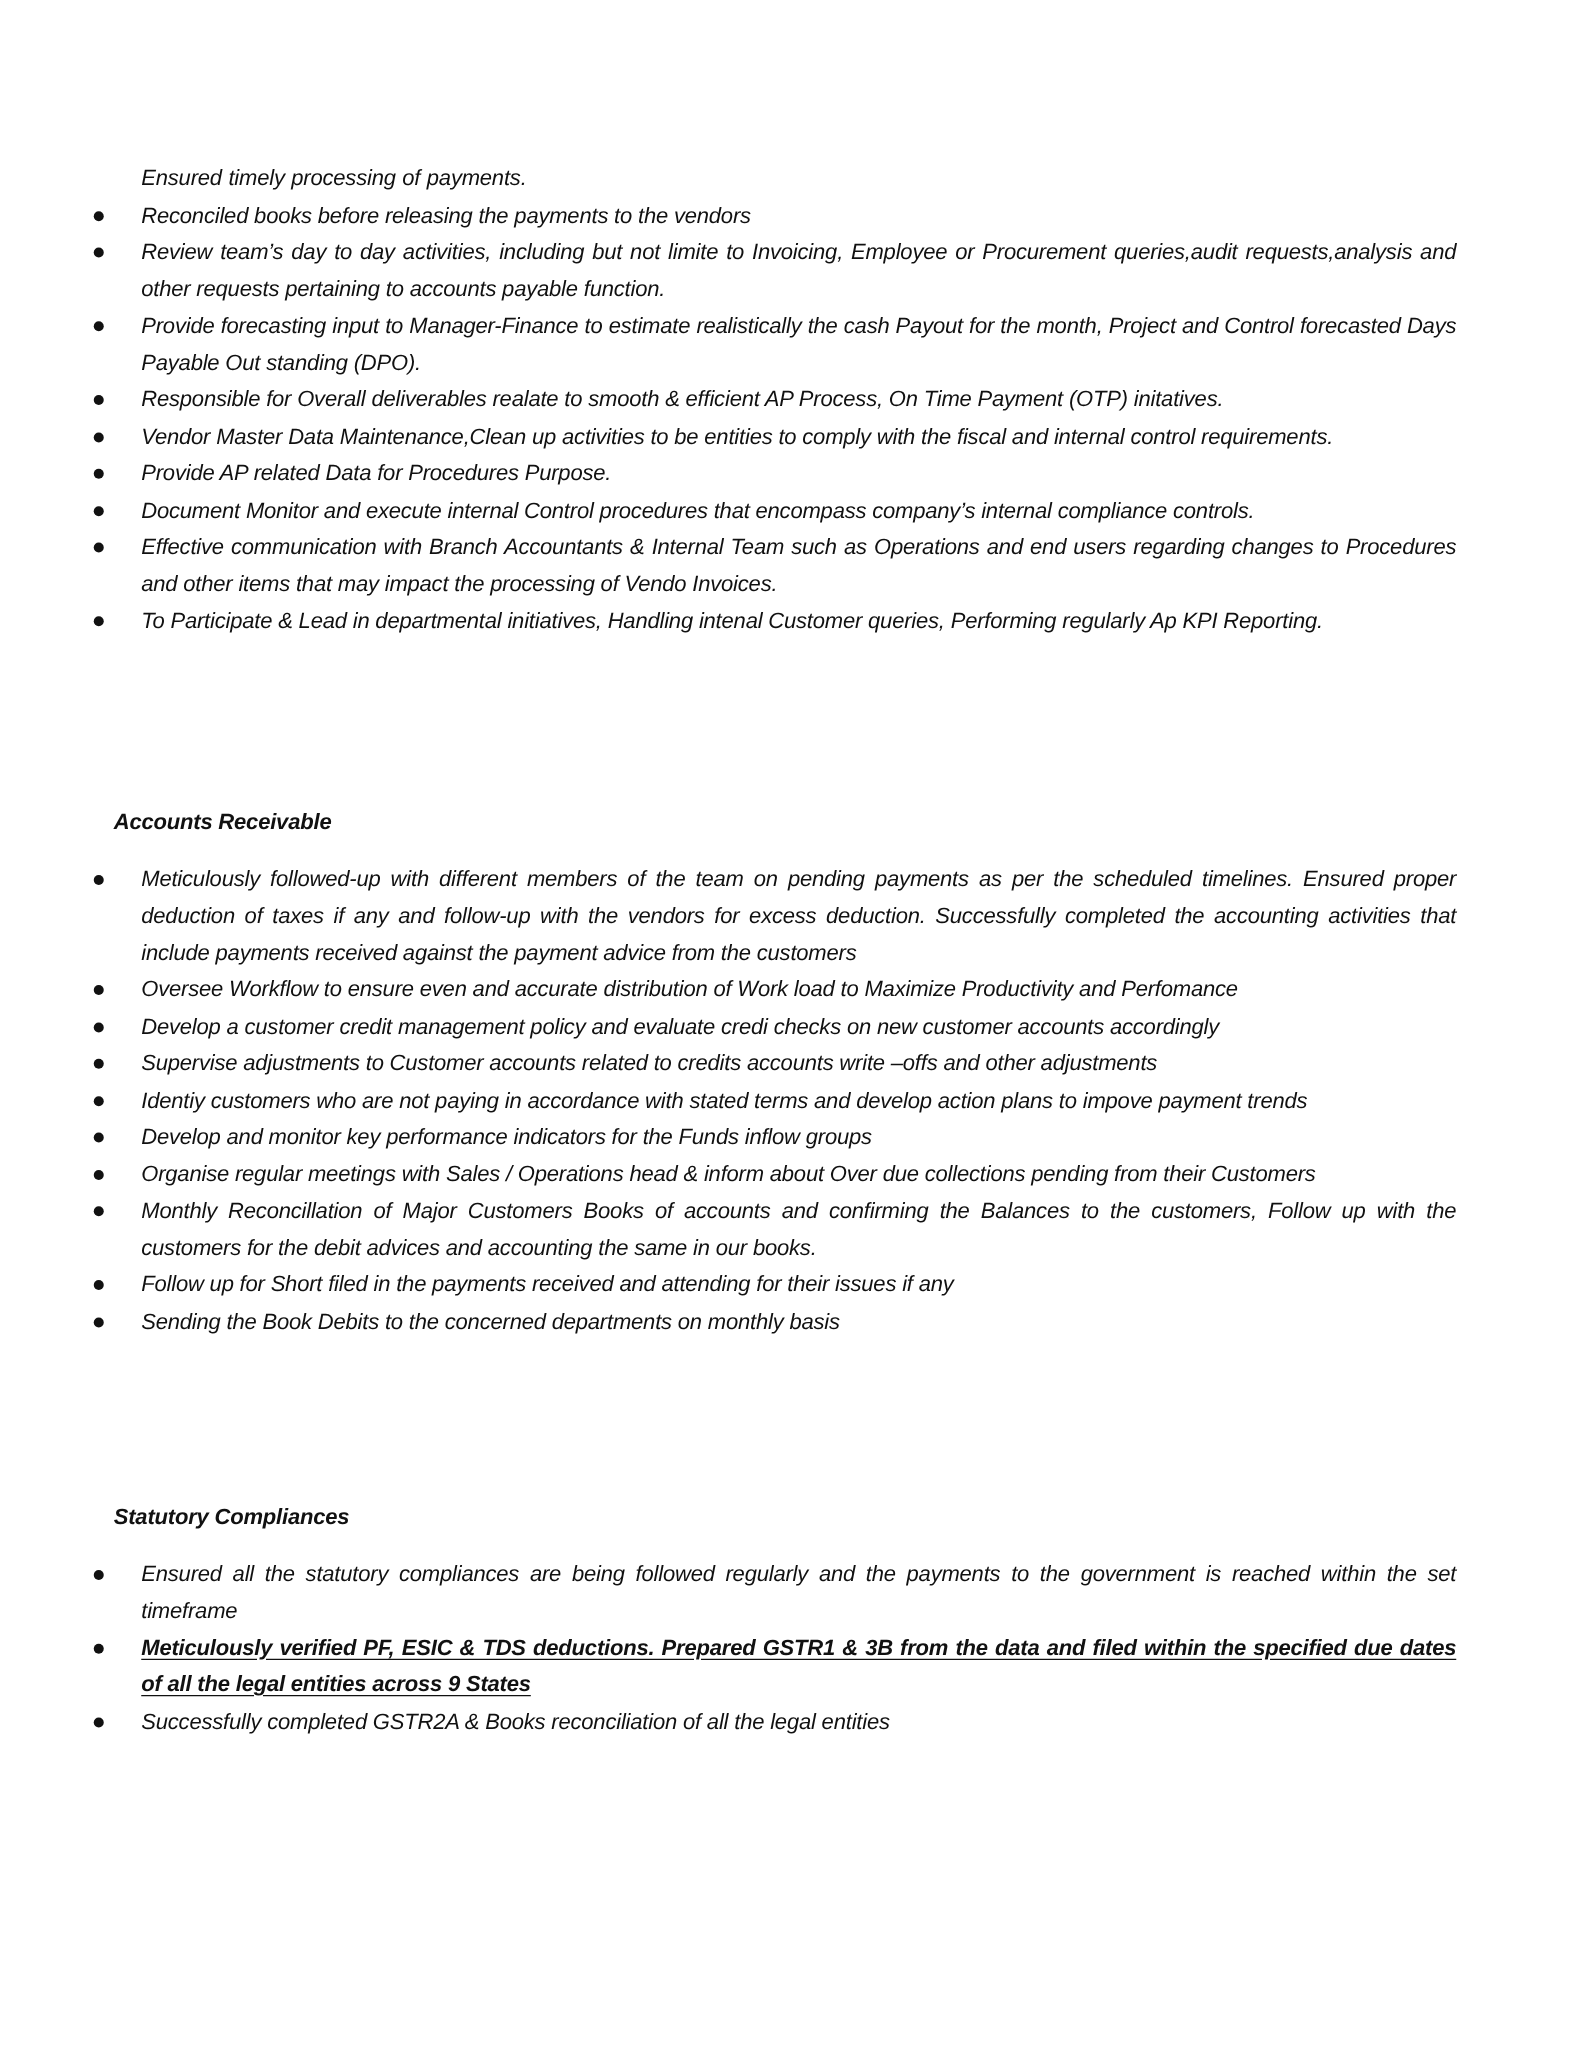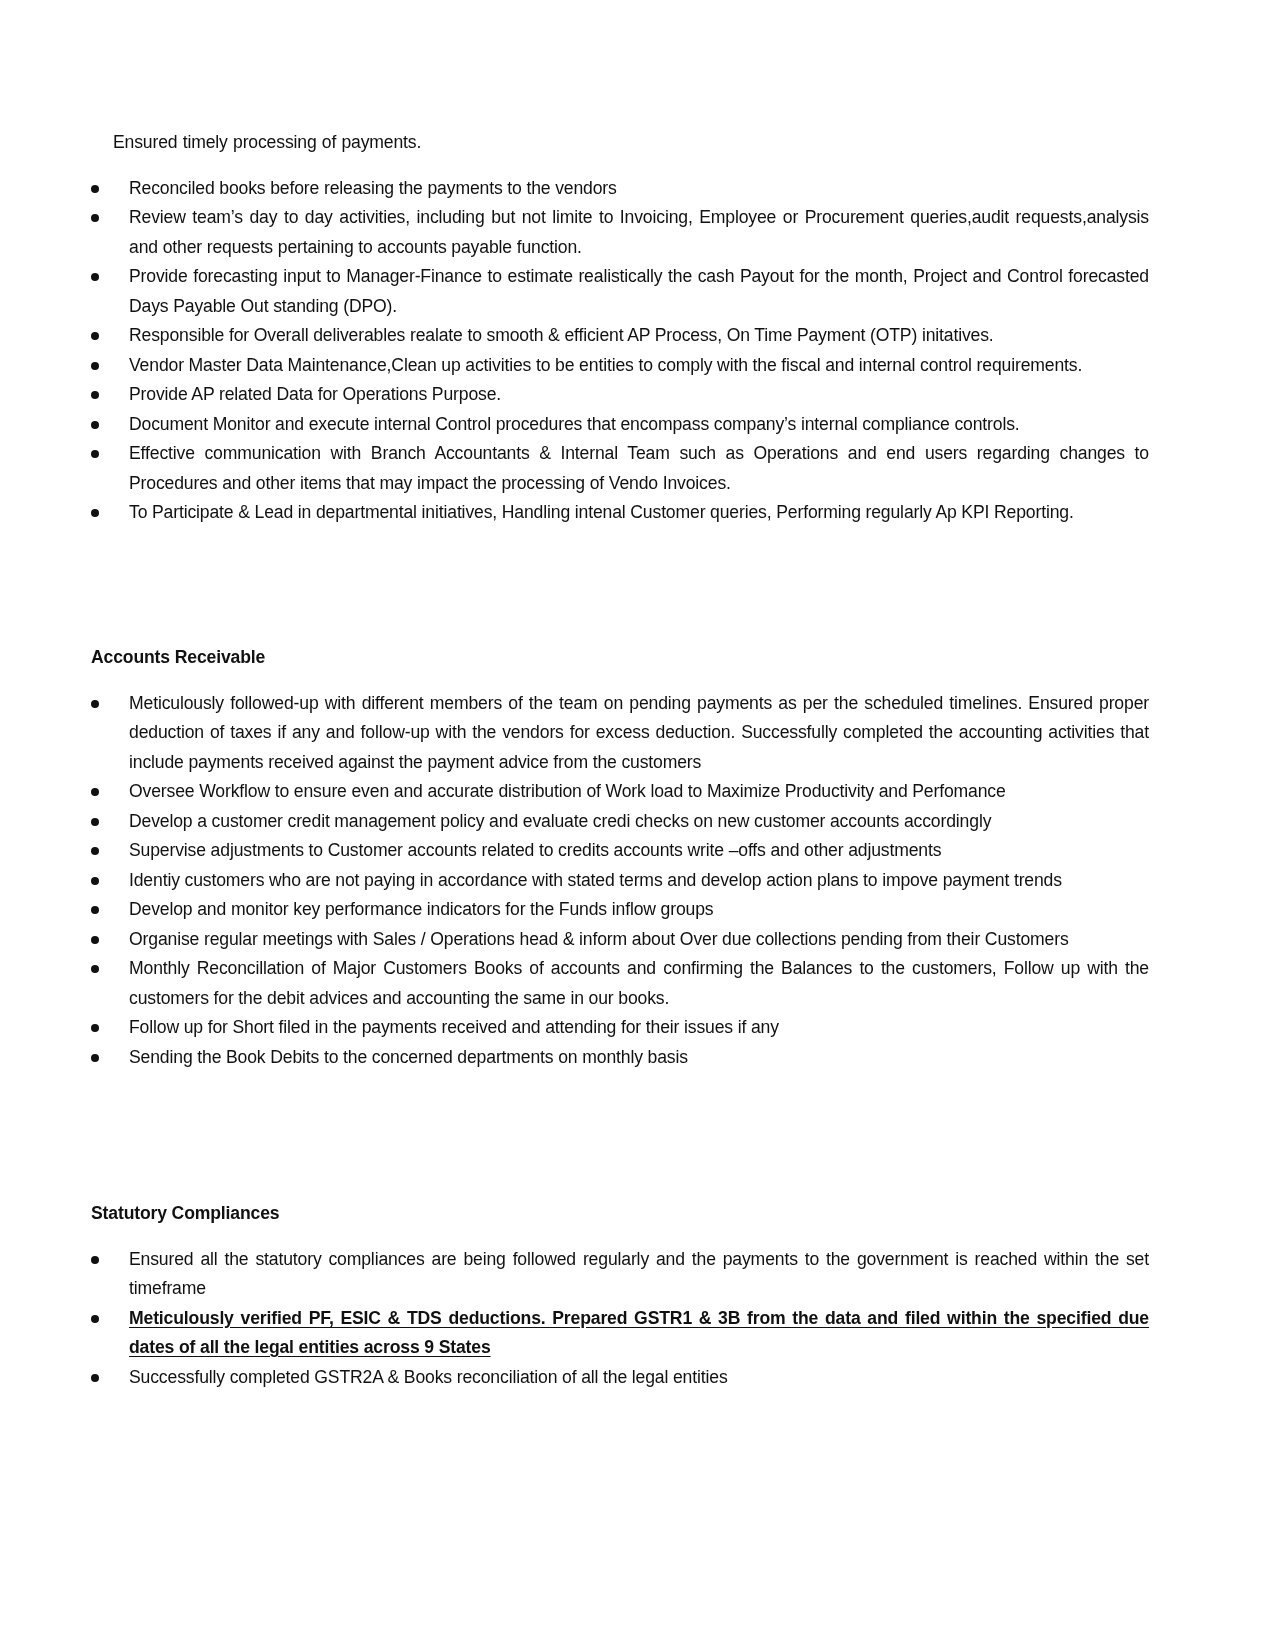--- a/index.html
+++ b/index.html
@@ -15,20 +15,21 @@
       font-family: "Liberation Sans", "DejaVu Sans", sans-serif;
       color: #111111;
     }
     .page {
       position: absolute;
       left: 0;
       top: 0;
       width: 1275px;
       height: 1650px;
       background: #ffffff;
+      font-style: italic;
     }
     .block {
       position: absolute;
       left: 75px;
       width: 1090px;
     }
     .continuation {
       padding-left: 38px;
       font-size: 17.6px;
       line-height: 29.5px;
@@ -37,21 +38,21 @@
     }
     .section-heading {
       font-weight: bold;
       font-size: 17.6px;
       line-height: 29.5px;
       letter-spacing: -0.15px;
       margin: 16px;
     }
     ul.bullets {
       list-style: none;
-      margin: 16px;
+      margin: 0;
       padding: 0;
     }
     ul.bullets li {
       position: relative;
       padding-left: 38px;
       font-size: 17.6px;
       line-height: 29.5px;
       letter-spacing: -0.15px;
       text-align: justify;
       text-align-last: left;
@@ -80,21 +81,21 @@
 <div class="page">
 
   <section class="block" id="ap-block">
     <div class="continuation">Ensured timely processing of payments.</div>
     <ul class="bullets">
       <li><span class="bullet"></span><span class="text">Reconciled books before releasing the payments to the vendors</span></li>
       <li><span class="bullet"></span><span class="text">Review team’s day to day activities, including but not limite to Invoicing, Employee or Procurement queries,audit requests,analysis and other requests pertaining to accounts payable function.</span></li>
       <li><span class="bullet"></span><span class="text">Provide forecasting input to Manager-Finance to estimate realistically the cash Payout for the month, Project and Control forecasted Days  Payable Out standing (DPO).</span></li>
       <li><span class="bullet"></span><span class="text">Responsible for Overall deliverables realate to smooth &amp; efficient AP Process, On Time Payment (OTP) initatives.</span></li>
       <li><span class="bullet"></span><span class="text">Vendor Master Data Maintenance,Clean up activities to be entities to comply with the fiscal and internal control requirements.</span></li>
-      <li><span class="bullet"></span><span class="text">Provide AP related Data for Operations Purpose.</span></li>
+      <li><span class="bullet"></span><span class="text">Provide AP related Data for Procedures Purpose.</span></li>
       <li><span class="bullet"></span><span class="text">Document Monitor and execute internal Control procedures that encompass company’s internal compliance controls.</span></li>
       <li><span class="bullet"></span><span class="text">Effective communication with Branch Accountants &amp; Internal Team  such as Operations and end users regarding changes to Procedures and other items that may impact the processing of Vendo Invoices.</span></li>
       <li><span class="bullet"></span><span class="text">To Participate &amp; Lead in departmental initiatives, Handling intenal Customer queries, Performing regularly Ap KPI Reporting.</span></li>
     </ul>
   </section>
 
   <section class="block" id="ar-block">
     <h2 class="section-heading">Accounts Receivable</h2>
     <ul class="bullets">
       <li><span class="bullet"></span><span class="text">Meticulously followed-up with different members of the team on pending payments as per the scheduled timelines. Ensured proper deduction of taxes if any and follow-up with the vendors for excess deduction. Successfully completed the accounting activities that include payments received against the payment advice from the customers</span></li>

